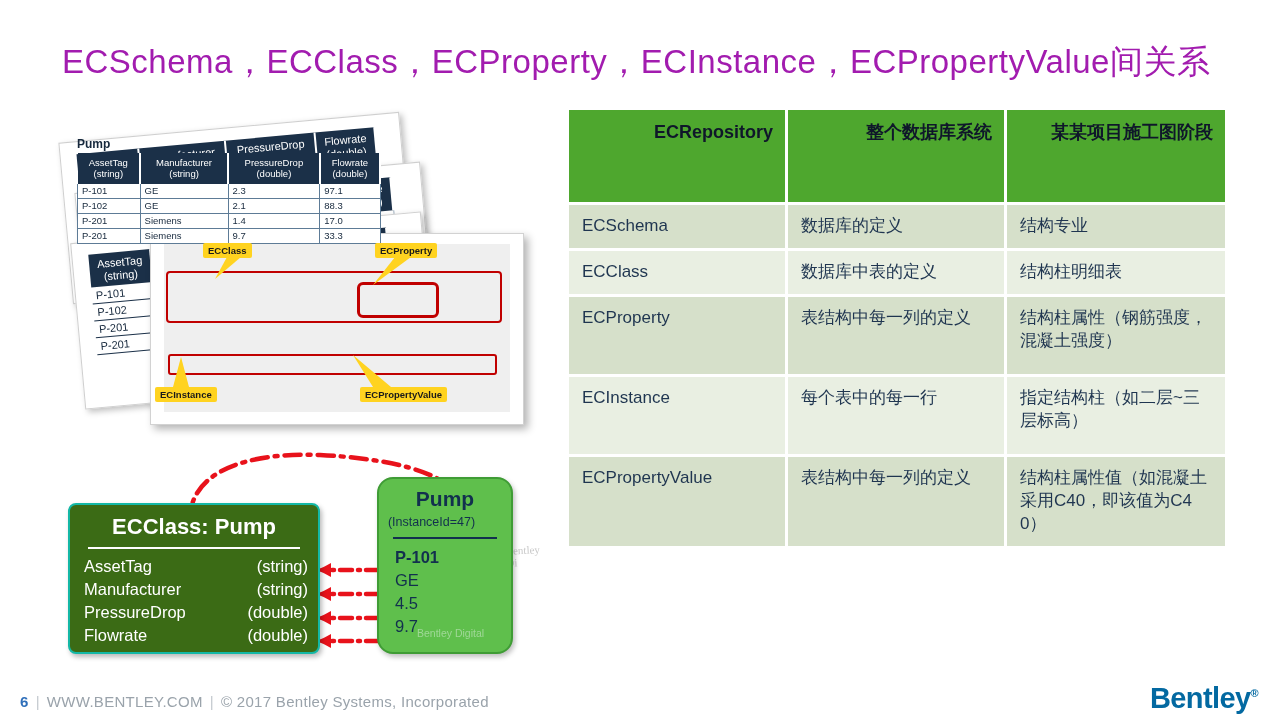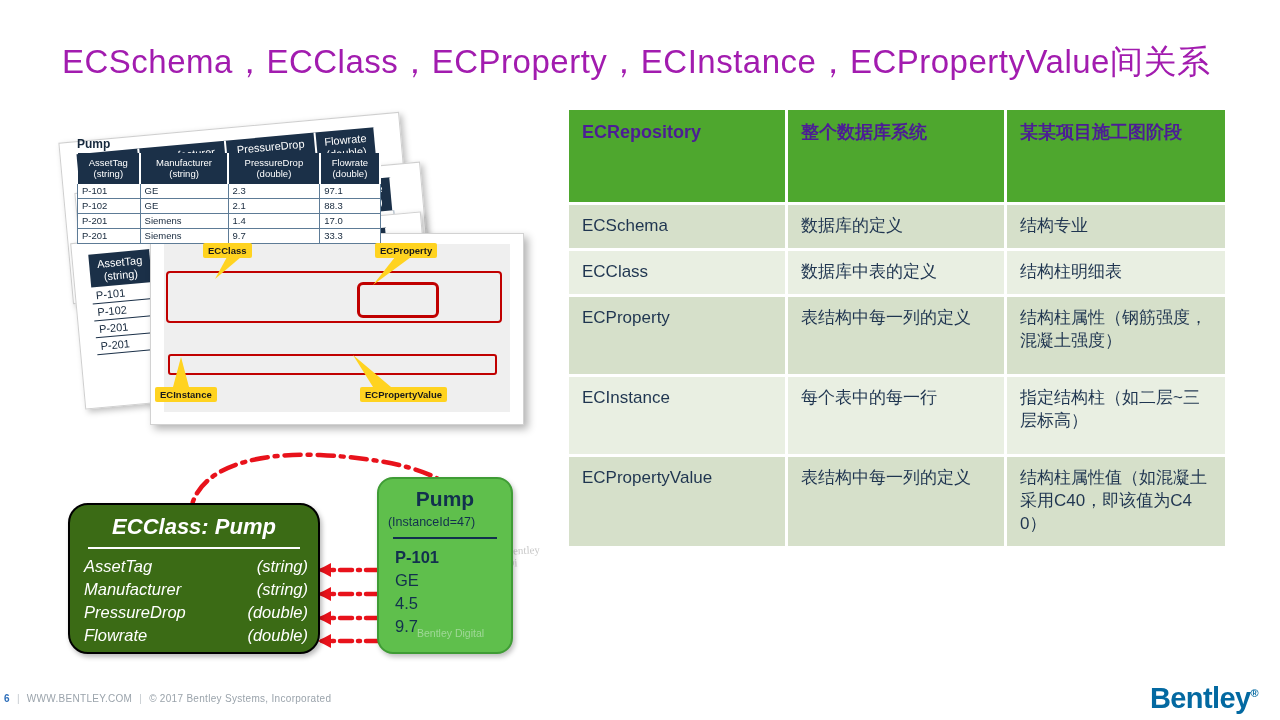--- a/index.html
+++ b/index.html
@@ -27,22 +27,23 @@
     vertical-align:top;
     padding:10px 12px 10px 13px;
     font-size:17px;line-height:1.35;
     color:#1F3550;
     border-right:3px solid #ffffff;
     border-bottom:3px solid #ffffff;
     word-break:break-all;
   }
   .rel-table td:last-child{border-right:none;}
   .rel-table thead td{
-    background:#4EA72E;color:#4c1d95;font-weight:bold;font-size:18px;
+    background:#4EA72E;color:#0f172a;font-weight:bold;font-size:18px;
     height:72px;
+    text-align:right;
   }
   .rel-table tbody tr.odd td{background:#D6E0CA;}
   .rel-table tbody tr.even td{background:#E9EFE2;}
   .col-a{width:219px;}
   .col-b{width:219px;}
   .col-c{width:218px;}
   .r-h52{height:38px;margin-left:20px;}
   .r-h90{height:80px;}
   .r-h100{height:90px;}
 
@@ -108,23 +109,22 @@
   .co-ecpropvalue{left:305px;top:282px;}
 
   .watermark-dg{
     position:absolute;left:355px;top:310px;font-size:11px;color:#c9c9c9;
     transform:rotate(-3deg);font-family:"Liberation Serif",serif;
   }
 
   
   .ecclass-box{
     position:absolute;left:68px;top:503px;width:248px;height:147px;
-    background:#3B6B15;border:2px solid #000000;border-radius:20px;
+    background:#3B6B15;border:2px solid #14b8a6;border-radius:8px;
     box-shadow:2px 3px 5px rgba(0,0,0,0.28);
-    font-style:italic;
   }
   .ecclass-title{
     position:absolute;left:0;top:9px;width:248px;text-align:center;
     color:#ffffff;font-size:22px;font-weight:bold;
   }
   .ecclass-rule{
     position:absolute;left:18px;top:42px;width:212px;height:2px;background:#ffffff;
   }
   .ecclass-rows{position:absolute;left:10px;top:50px;width:232px;}
   .ecrow{display:flex;justify-content:space-between;color:#ffffff;font-size:16.5px;line-height:23px;padding:0 4px;}
@@ -150,21 +150,21 @@
     position:absolute;left:38px;top:148px;font-size:10.5px;color:#9FD897;white-space:nowrap;
   }
 
   svg.connect{position:absolute;left:0;top:0;width:1280px;height:720px;pointer-events:none;}
 
   
   .footer{
     position:absolute;left:0;bottom:0;width:1280px;height:36px;
   }
   .footer-text{
-    position:absolute;left:4px;top:9px;font-size:10px;color:#9aa3ab;letter-spacing:0.3px;
+    position:absolute;left:20px;top:9px;font-size:15px;color:#9aa3ab;letter-spacing:0.3px;
   }
   .footer-text .pg{color:#2F6FBA;font-weight:bold;}
   .footer-text .sep{color:#c3c9ce;padding:0 7px;}
   .brand{
     position:absolute;right:22px;top:-2px;
     font-size:29px;font-weight:bold;color:#0369a1;letter-spacing:-0.6px;
   }
   .brand sup{font-size:11px;vertical-align:super;}
 </style>
 </head>

